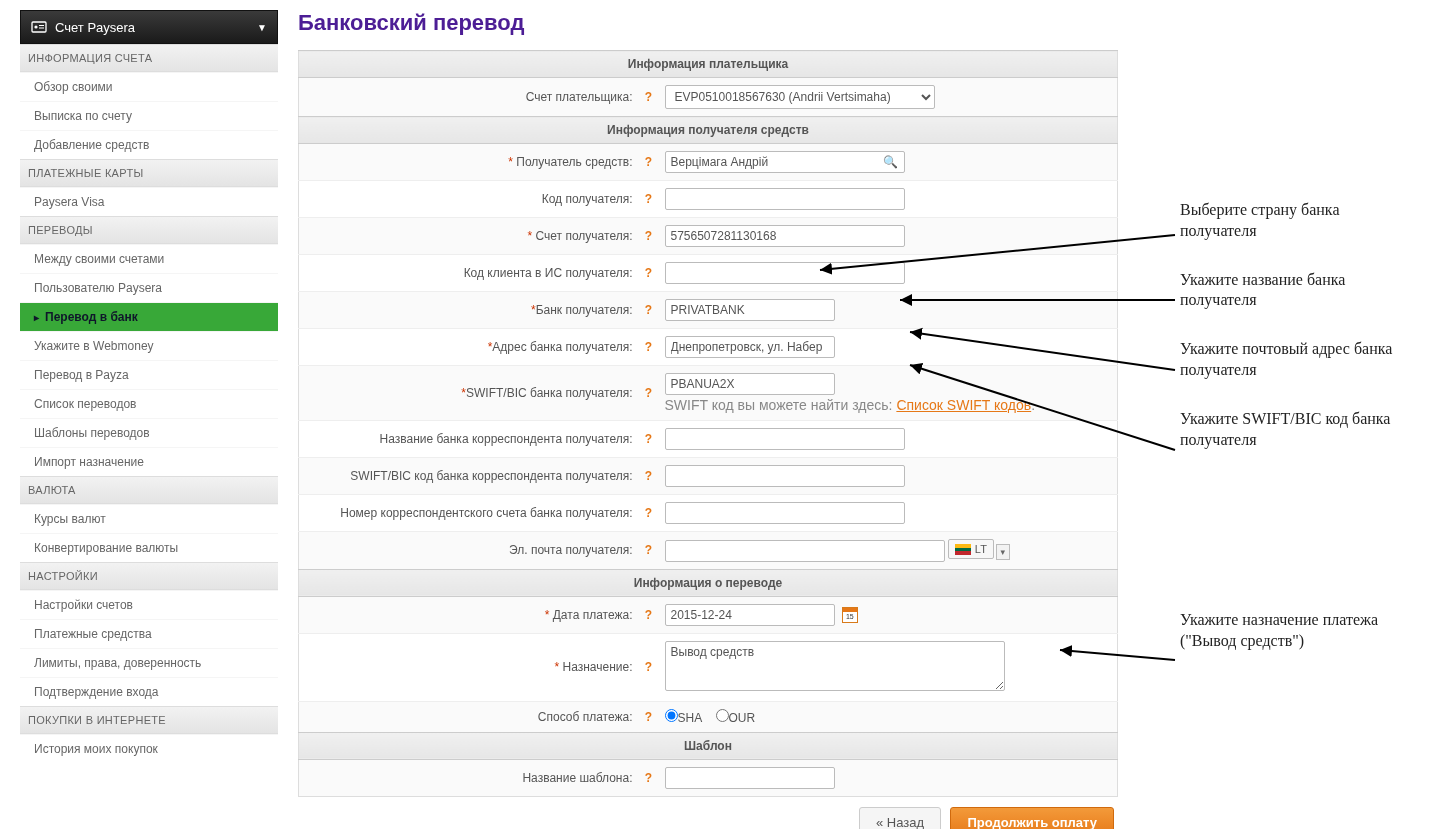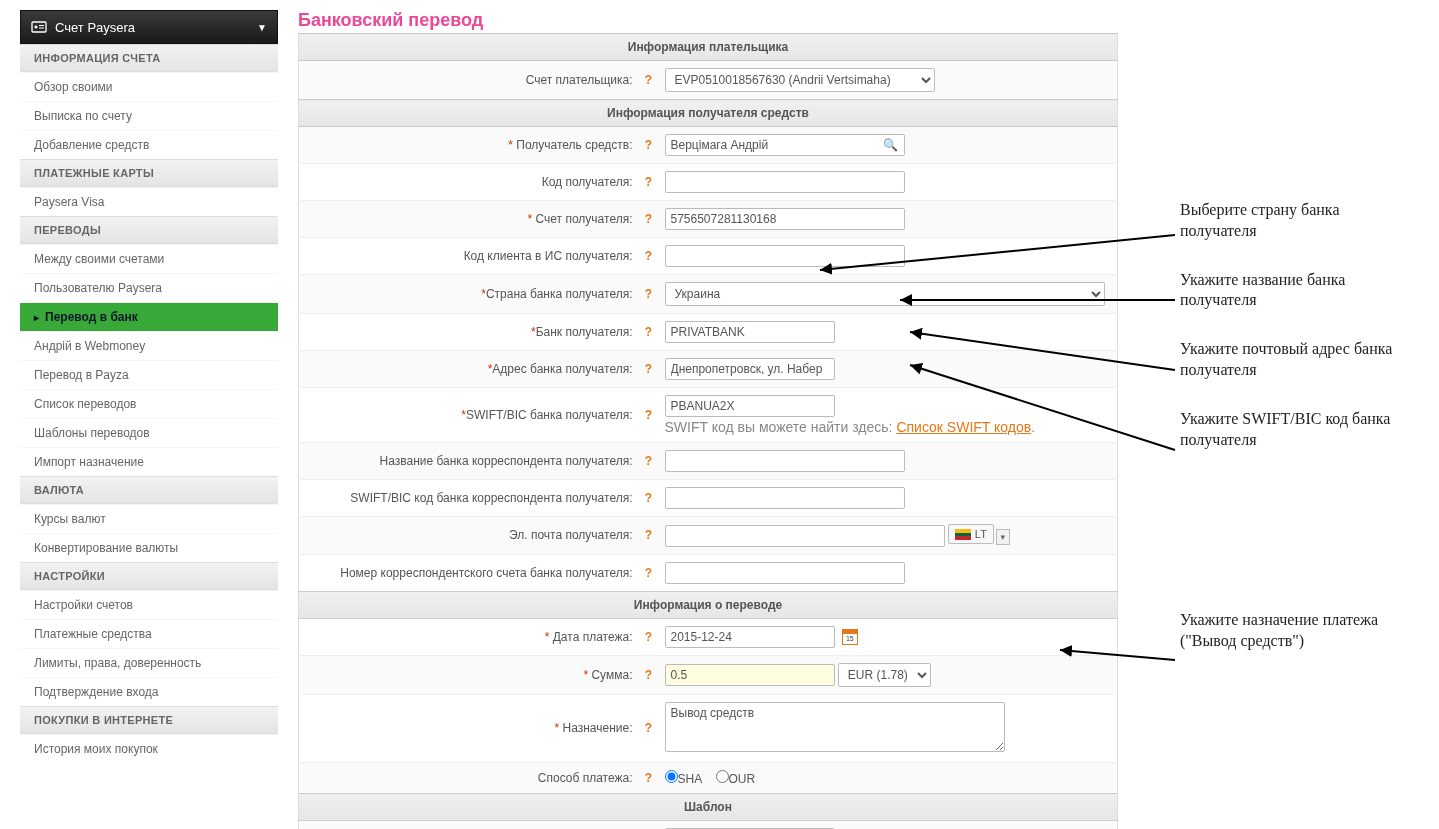--- a/index.html
+++ b/index.html
@@ -9,35 +9,35 @@
   .sidebar-header {
     background: linear-gradient(#3a3a3a, #1a1a1a);
     color: #fff; padding: 8px 10px; display: flex; align-items: center; gap: 8px;
     border: 1px solid #111;
   }
   .sidebar-header .icon { width: 16px; height: 16px; }
   .sidebar-header .title { flex: 1; font-size: 13px; }
   .sidebar-header .chev { font-size: 10px; }
   .side-section-h {
     background: linear-gradient(#f2f2f2, #e4e4e4);
-    color: #666; font-weight: bold; font-size: 11px;
-    padding: 7px 14px; border-top: 1px solid #ddd; border-bottom: 1px solid #ddd;
+    color: #666; font-weight: normal; font-size: 11px;
+    padding: 7px 8px; border-top: 1px solid #ddd; border-bottom: 1px solid #ddd;
     letter-spacing: 0.3px;
   }
   .side-item {
     display: block; padding: 7px 14px; color: #666; font-size: 12px;
     border-top: 1px solid #f5f5f5; cursor: pointer;
   }
   .side-item.active {
     background: #38a838; color: #0f172a; font-weight: bold;
     display: flex; align-items: center; gap: 6px;
   }
   .side-item.active::before { content: "▸"; font-size: 10px; }
   .main { flex: 1; max-width: 820px; }
-  h1.page-title { color: #ec4899; font-size: 18px; font-weight: bold; margin-bottom: 2px; }
+  h1.page-title { color: #4c1d95; font-size: 22px; font-weight: bold; margin-bottom: 14px; }
   .form-table { width: 100%; border-collapse: collapse; border: 1px solid #ddd; }
   .section-row td {
     background: linear-gradient(#f0f0f0, #e6e6e6);
     text-align: center; font-weight: bold; color: #555; padding: 6px;
     border-top: 1px solid #ccc; border-bottom: 1px solid #ccc;
   }
   .field-row td { border-top: 1px solid #eee; padding: 7px 6px; vertical-align: middle; }
   .field-row:nth-child(even) td { background: #fafafa; }
   td.label-cell { width: 340px; text-align: right; color: #555; padding-right: 6px; }
   td.help-cell { width: 20px; text-align: center; color: #e67817; font-weight: bold; cursor: help; }
@@ -124,21 +124,21 @@
         <div class="side-section-h">ИНФОРМАЦИЯ СЧЕТА</div>
         <div class="side-item">Обзор своими</div>
         <div class="side-item">Выписка по счету</div>
         <div class="side-item">Добавление средств</div>
         <div class="side-section-h">ПЛАТЕЖНЫЕ КАРТЫ</div>
         <div class="side-item">Paysera Visa</div>
         <div class="side-section-h">ПЕРЕВОДЫ</div>
         <div class="side-item">Между своими счетами</div>
         <div class="side-item">Пользователю Paysera</div>
         <div class="side-item active">Перевод в банк</div>
-        <div class="side-item">Андрій в Webmoney</div>
+        <div class="side-item">Укажите в Webmoney</div>
         <div class="side-item">Перевод в Payza</div>
         <div class="side-item">Список переводов</div>
         <div class="side-item">Шаблоны переводов</div>
         <div class="side-item">Импорт назначение</div>
         <div class="side-section-h">ВАЛЮТА</div>
         <div class="side-item">Курсы валют</div>
         <div class="side-item">Конвертирование валюты</div>
         <div class="side-section-h">НАСТРОЙКИ</div>
         <div class="side-item">Настройки счетов</div>
         <div class="side-item">Платежные средства</div>
@@ -191,29 +191,20 @@
         <td class="label-cell"><span class="req">*</span> <span>Счет получателя:</span></td>
         <td class="help-cell">?</td>
         <td class="input-cell"><input type="text" class="wide" value="5756507281130168" style=""></td>
       </tr>
       <tr class="field-row">
         <td class="label-cell"><span>Код клиента в ИС получателя:</span></td>
         <td class="help-cell">?</td>
         <td class="input-cell"><input type="text" class="wide" value="" style=""></td>
       </tr>
       <tr class="field-row">
-        <td class="label-cell"><span class="req">*</span><span>Страна банка получателя:</span></td>
-        <td class="help-cell">?</td>
-        <td class="input-cell">
-          <select class="country">
-            <option>Украина</option>
-          </select>
-        </td>
-      </tr>
-      <tr class="field-row">
         <td class="label-cell"><span class="req">*</span><span>Банк получателя:</span></td>
         <td class="help-cell">?</td>
         <td class="input-cell"><input type="text" value="PRIVATBANK" style=""></td>
       </tr>
       <tr class="field-row">
         <td class="label-cell"><span class="req">*</span><span>Адрес банка получателя:</span></td>
         <td class="help-cell">?</td>
         <td class="input-cell"><input type="text" value="Днепропетровск, ул. Набер" style=""></td>
       </tr>
       <tr class="field-row">
@@ -226,58 +217,50 @@
           </div>
         </td>
       </tr>
       <tr class="field-row">
         <td class="label-cell"><span>Название банка корреспондента получателя:</span></td>
         <td class="help-cell">?</td>
         <td class="input-cell"><input type="text" class="wide" value="" style=""></td>
       </tr>
       <tr class="field-row">
         <td class="label-cell"><span>SWIFT/BIC код банка корреспондента получателя:</span></td>
+        <td class="help-cell">?</td>
+        <td class="input-cell"><input type="text" class="wide" value="" style=""></td>
+      </tr>
+      <tr class="field-row">
+        <td class="label-cell"><span>Номер корреспондентского счета банка получателя:</span></td>
         <td class="help-cell">?</td>
         <td class="input-cell"><input type="text" class="wide" value="" style=""></td>
       </tr>
       <tr class="field-row">
         <td class="label-cell"><span>Эл. почта получателя:</span></td>
         <td class="help-cell">?</td>
         <td class="input-cell">
           <input type="text" style="width: 280px;" value="">
           <span class="flag-btn">
             <span class="flag-lt"></span>
             <span>LT</span>
           </span><span class="flag-chev">▾</span>
         </td>
       </tr>
-      <tr class="field-row">
-        <td class="label-cell"><span>Номер корреспондентского счета банка получателя:</span></td>
-        <td class="help-cell">?</td>
-        <td class="input-cell"><input type="text" class="wide" value="" style=""></td>
-      </tr>
 
       <tr class="section-row">
             <td colspan="3">Информация о переводе</td>
           </tr>
 
       <tr class="field-row">
         <td class="label-cell"><span class="req">*</span> <span>Дата платежа:</span></td>
         <td class="help-cell">?</td>
         <td class="input-cell">
           <input type="text" value="2015-12-24" style="">
           <span class="cal-icon"></span>
-        </td>
-      </tr>
-      <tr class="field-row">
-        <td class="label-cell"><span class="req">*</span> <span>Сумма:</span></td>
-        <td class="help-cell">?</td>
-        <td class="input-cell">
-          <input type="text" class="amount" value="0.5" style="">
-          <select><option>EUR (1.78)</option></select>
         </td>
       </tr>
       <tr class="field-row">
         <td class="label-cell"><span class="req">*</span> <span>Назначение:</span></td>
         <td class="help-cell">?</td>
         <td class="input-cell"><textarea style="">Вывод средств</textarea></td>
       </tr>
       <tr class="field-row">
         <td class="label-cell"><span>Способ платежа:</span></td>
         <td class="help-cell">?</td>

